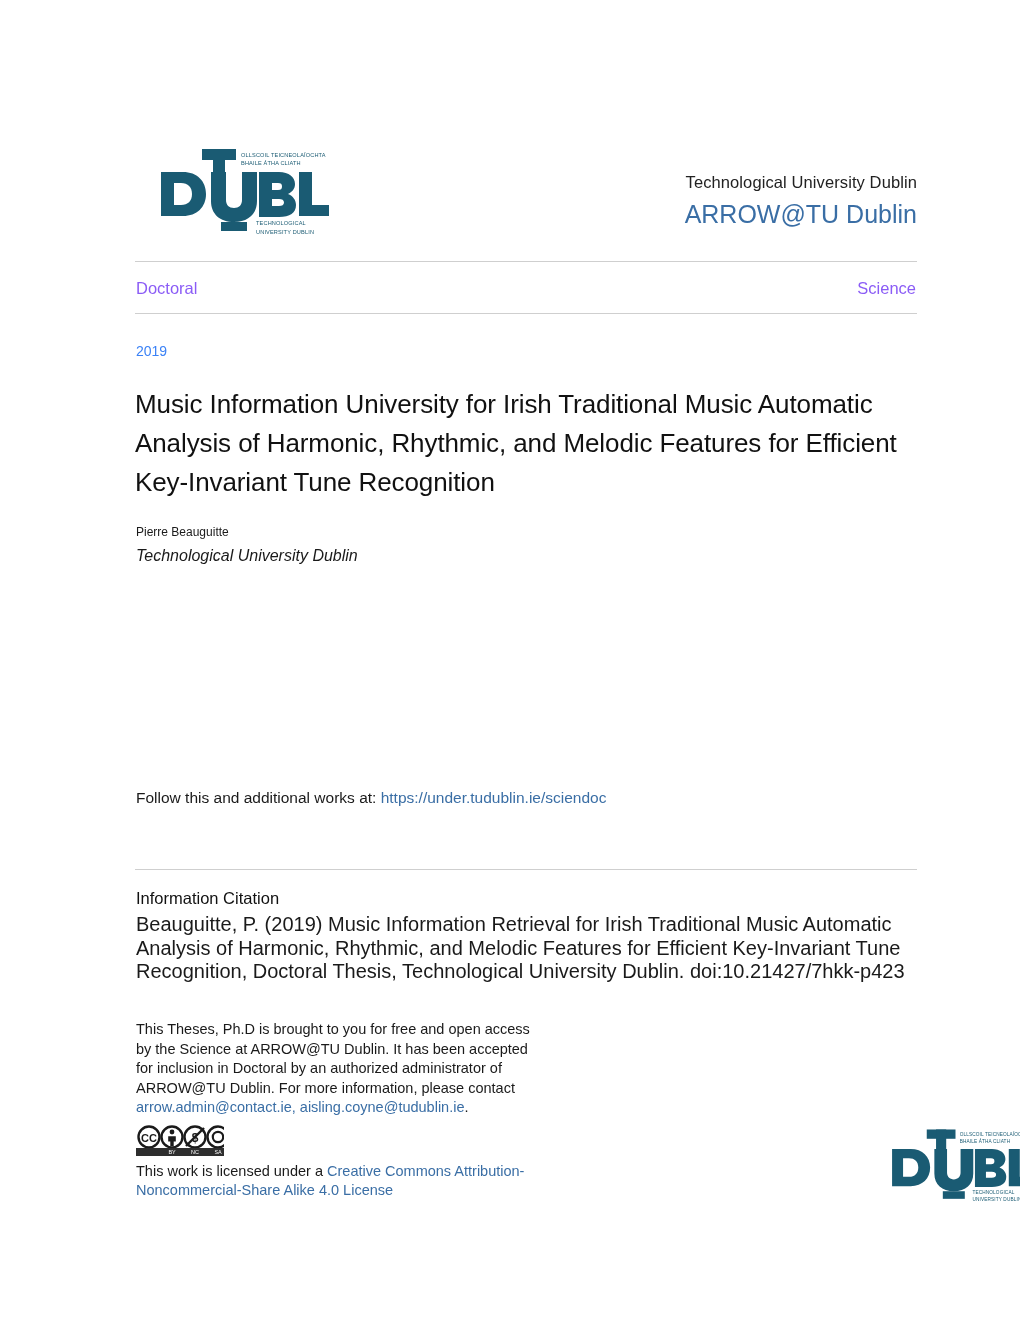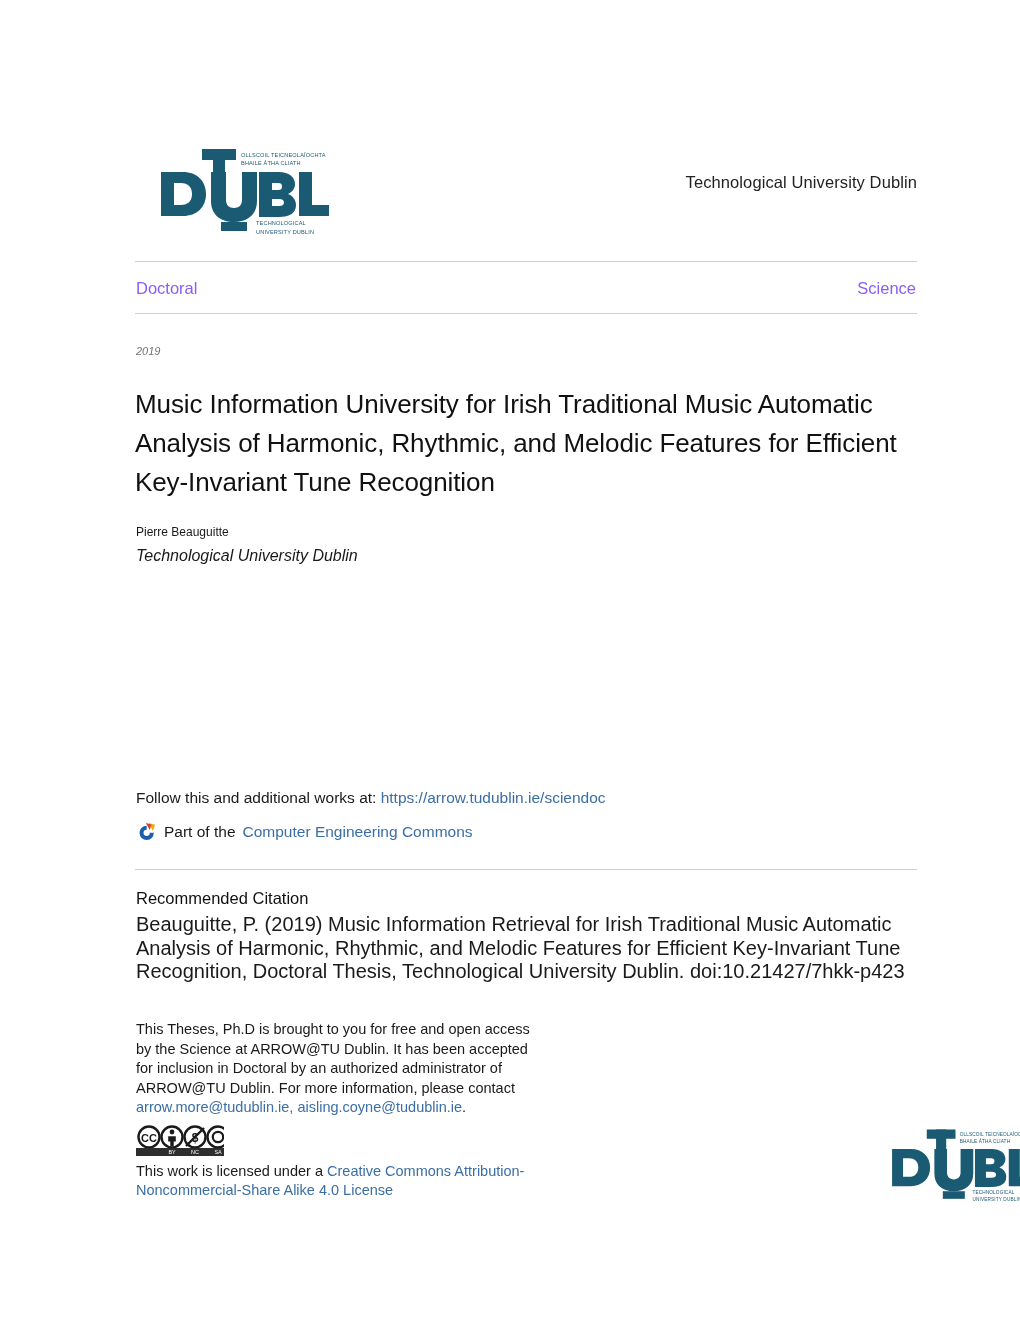--- a/index.html
+++ b/index.html
@@ -97,24 +97,23 @@
     line-height: 26px;
   }
   .nav-left { left: 1px; }
   .nav-right { right: 1px; }
 
   
   .year {
     position: absolute;
     left: 1px;
     top: 341px;
-    font-size: 11px;
-    color: #737373;
+    font-size: 14px;
+    color: #3b82f6;
     line-height: 20px;
-    font-style: italic;
   }
   .doc-title {
     position: absolute;
     left: 0px;
     top: 385px;
     width: 790px;
     font-size: 26px;
     line-height: 39px;
     color: #111111;
     font-weight: 400;
@@ -254,20 +253,21 @@
           <text x="86" y="14">OLLSCOIL TEICNEOLAÍOCHTA</text>
           <text x="86" y="22">BHAILE ÁTHA CLIATH</text>
           <text x="101" y="82">TECHNOLOGICAL</text>
           <text x="101" y="91">UNIVERSITY DUBLIN</text>
         </g>
       </svg>
     </div>
 
     <div class="header-text">
       <div class="header-uni">Technological University Dublin</div>
+      <div class="header-arrow">ARROW@TU Dublin</div>
     </div>
   </div>
 
   <hr class="hr" id="rule-1">
 
   <div class="navrow">
     <div class="nav-left">Doctoral</div>
     <div class="nav-right">Science</div>
   </div>
 
@@ -278,46 +278,35 @@
   <div class="doc-title">Music Information University for Irish Traditional Music Automatic Analysis of Harmonic, Rhythmic, and Melodic Features for Efficient Key-Invariant Tune Recognition</div>
 
   <div class="author-block">
     <div class="author-name">Pierre Beauguitte</div>
     <div class="author-affil">Technological University Dublin</div>
   </div>
 
   <div class="follow-block">
     <div class="follow-line">
       <span>Follow this and additional works at:</span>
-      <a class="lnk" href="#">https://arrow.tudublin.ie/sciendoc</a>
-    </div>
-    <div class="commons-line">
-      <span class="bepress-icon">
-        <svg viewBox="0 0 24 24" xmlns="http://www.w3.org/2000/svg">
-          <path d="M14.5 1.2 L21.8 3.2 L19.3 10.2 Z" fill="#e8b007"></path>
-          <path d="M11.3 1.0 L17.6 2.8 L15.6 9.0 Z" fill="#d8402f"></path>
-          <path d="M12.2 4.2 a8.2 8.2 0 1 0 8.2 8.2 h-4.6 a3.6 3.6 0 1 1 -3.6 -3.6 Z" fill="#1d5fa8"></path>
-        </svg>
-      </span>
-      <span>Part of the</span>
-      <a class="lnk" href="#">Computer Engineering Commons</a>
+      <a class="lnk" href="#">https://under.tudublin.ie/sciendoc</a>
     </div>
   </div>
 
   <hr class="hr" id="rule-3">
 
   <div class="cite-block">
-    <div class="cite-head">Recommended Citation</div>
+    <div class="cite-head">Information Citation</div>
     <div class="cite-body">Beauguitte, P. (2019) Music Information Retrieval for Irish Traditional Music Automatic Analysis of Harmonic, Rhythmic, and Melodic Features for Efficient Key-Invariant Tune Recognition, Doctoral Thesis, Technological University Dublin. doi:10.21427/7hkk-p423</div>
   </div>
 
   <div class="license-block">
     <div class="license-para">
       <span>This Theses, Ph.D is brought to you for free and open access by the Science at ARROW@TU Dublin. It has been accepted for inclusion in Doctoral by an authorized administrator of ARROW@TU Dublin. For more information, please contact</span>
-      <a class="lnk" href="#">arrow.more@tudublin.ie,</a>
+      <a class="lnk" href="#">arrow.admin@contact.ie,</a>
       <a class="lnk" href="#">aisling.coyne@tudublin.ie</a><span>.</span>
     </div>
 
     <span class="cc-badge">
       <svg viewBox="0 0 88 31" xmlns="http://www.w3.org/2000/svg">
         <rect x="0" y="0" width="88" height="31" fill="#ffffff"></rect>
 
         <circle cx="13" cy="12" r="10.5" fill="none" stroke="#1a1a1a" stroke-width="2.4"></circle>
         <text x="13" y="17" font-family="'Liberation Sans', sans-serif" font-size="11" font-weight="bold" fill="#1a1a1a" text-anchor="middle">CC</text>
 

